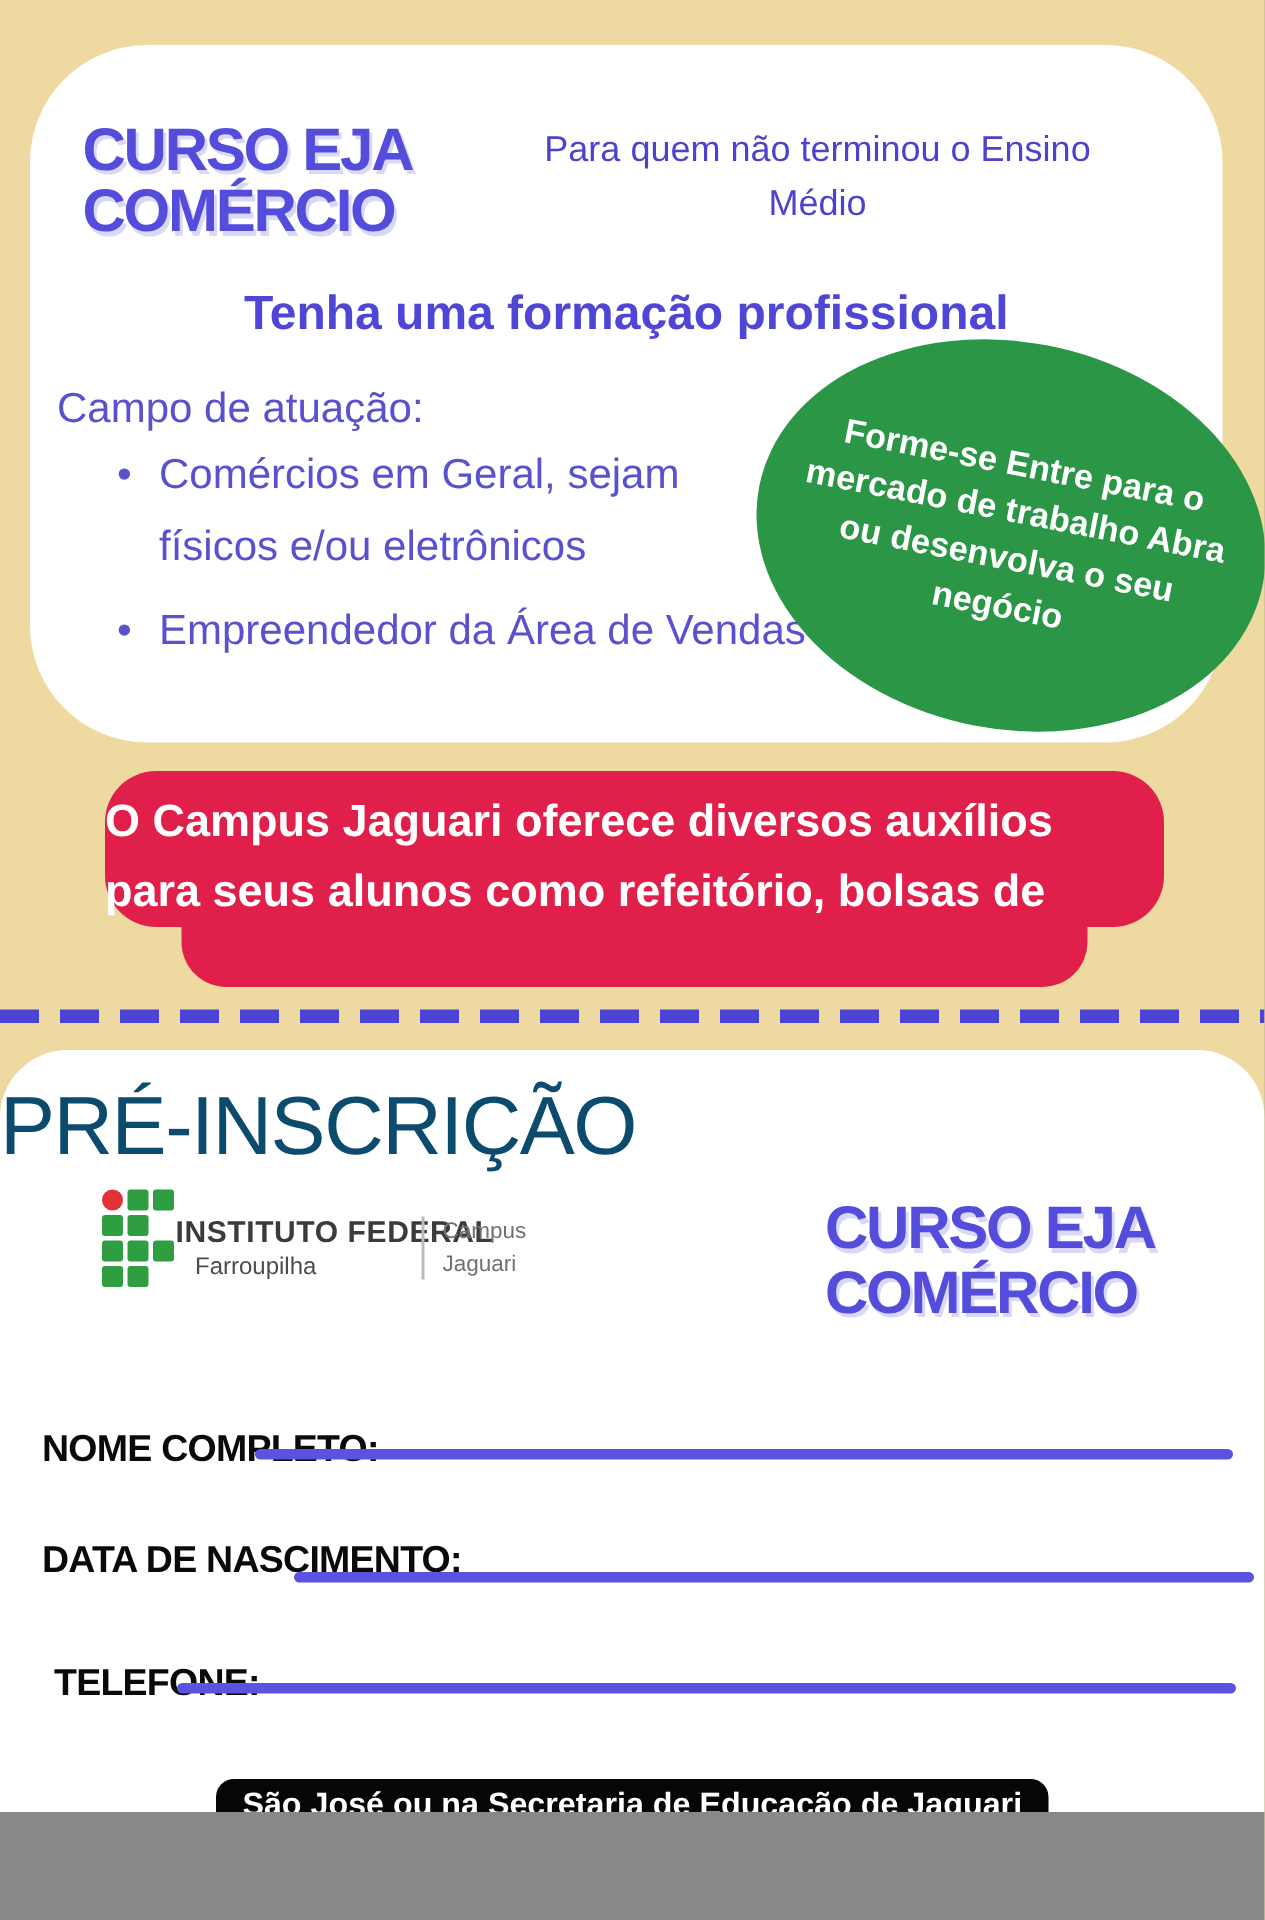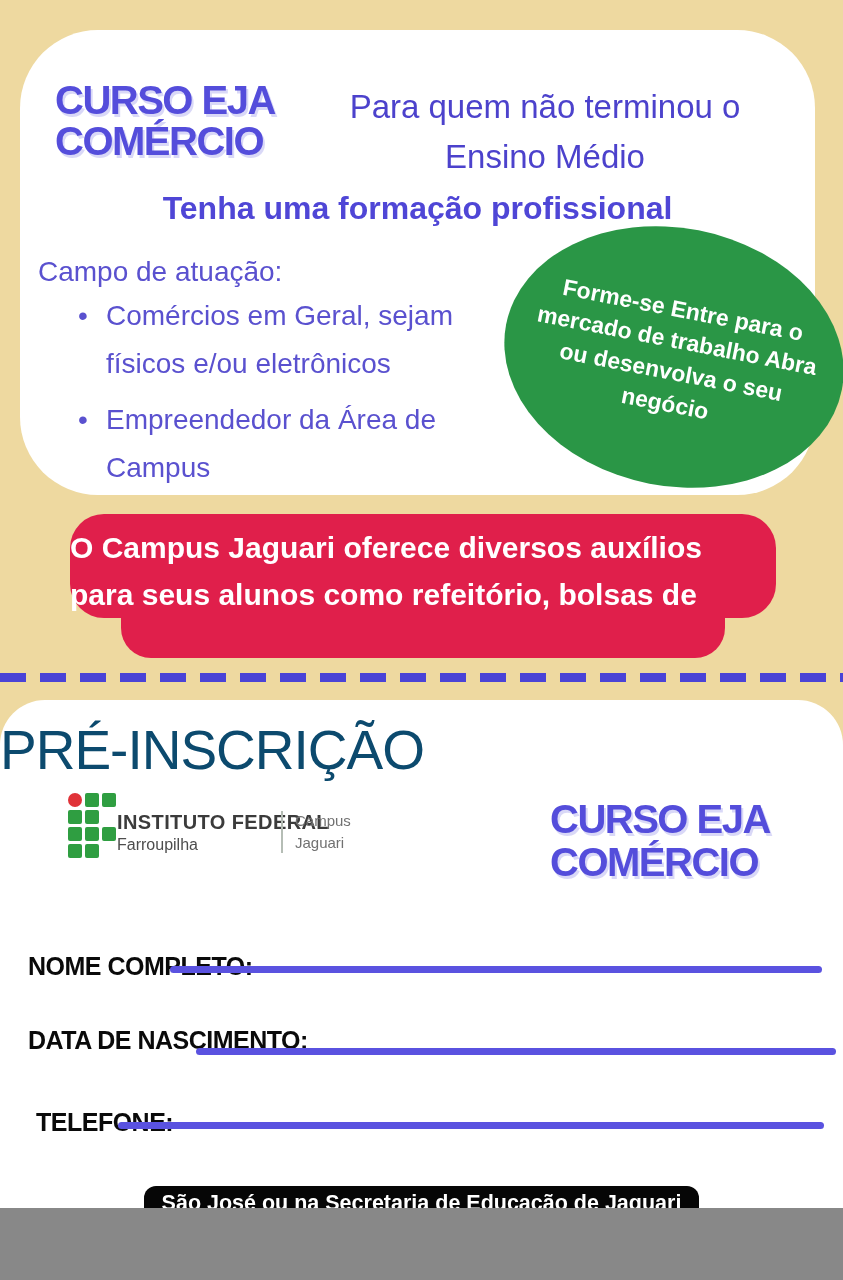--- a/index.html
+++ b/index.html
@@ -2,21 +2,21 @@
 <html><head>
 <meta charset="utf-8">
 <style>
   html,body{margin:0;padding:0;}
   body{font-family:"Liberation Sans",sans-serif;background:#888;}
   .page{position:relative;width:843px;height:1208px;background:#eed9a0;overflow:hidden;margin:0 auto;}
 
   
   .hero-card{position:absolute;left:20px;top:30px;width:795px;height:465px;background:#ffffff;border-radius:78px;}
   .hero-title{position:absolute;left:55px;top:80px;font-size:40px;line-height:41px;font-weight:900;letter-spacing:-1.5px;color:#544ddb;text-shadow:2px 3px 0 rgba(84,77,219,0.22);white-space:pre;}
-  .hero-subtitle{position:absolute;left:335px;top:82px;width:420px;text-align:center;font-size:33px;line-height:1.5;color:#4c42cc;font-weight:500;}
+  .hero-subtitle{position:absolute;left:335px;top:82px;width:420px;text-align:center;font-size:24px;line-height:1.5;color:#4c42cc;font-weight:500;}
   .hero-tagline{position:absolute;left:20px;top:190px;width:795px;text-align:center;font-size:32px;font-weight:800;color:#4f46d6;}
   .field-label{position:absolute;left:38px;top:256px;font-size:28px;color:#5a51cf;}
   .bullet-list{position:absolute;left:78px;top:292px;width:462px;margin:0;padding:0;list-style:none;font-size:28px;line-height:48px;color:#5a51cf;}
   .bullet-list li{position:relative;padding-left:28px;margin-bottom:8px;}
   .bullet-list li::before{content:"•";position:absolute;left:0;top:0;color:#5a51cf;font-size:28px;}
 
   
   .green-badge{position:absolute;left:503px;top:228px;width:342px;height:258px;background:#2a9646;border-radius:50%;transform:rotate(11deg);display:flex;align-items:center;justify-content:center;}
   .green-badge-text{width:285px;text-align:center;color:#ffffff;font-weight:800;font-size:23px;line-height:1.38;}
 
@@ -31,21 +31,21 @@
   
   .form-sheet{position:absolute;left:0;top:700px;width:843px;height:580px;background:#ffffff;border-radius:45px 45px 0 0;}
   .form-title{position:absolute;left:0;top:718px;width:843px;text-align:left;font-size:55px;font-weight:400;letter-spacing:-1px;color:#0c4a6e;}
 
   
   .if-logo{position:absolute;left:68px;top:793px;width:48px;height:65px;display:grid;grid-template-columns:repeat(3,14px);grid-template-rows:repeat(4,14px);gap:3px;}
   .if-cell{width:14px;height:14px;background:#2f9e41;border-radius:2px;}
   .if-cell.red{background:#e03238;border-radius:50%;}
   .if-cell.empty{background:transparent;}
   .logo-name{position:absolute;left:117px;top:811px;font-size:20px;font-weight:700;color:#3b3b3b;letter-spacing:0.4px;}
-  .logo-sub{position:absolute;left:117px;top:836px;font-size:16px;color:#4d4d4d;}
+  .logo-sub{position:absolute;left:130px;top:836px;font-size:16px;color:#4d4d4d;}
   .logo-divider{position:absolute;left:281px;top:811px;width:2px;height:42px;background:#b5bdb5;}
   .logo-campus{position:absolute;left:295px;top:810px;font-size:15px;line-height:1.45;color:#717171;}
 
   .course-title{position:absolute;left:550px;top:798px;font-size:40px;line-height:43px;font-weight:900;letter-spacing:-1.5px;color:#544ddb;text-shadow:2px 3px 0 rgba(84,77,219,0.22);white-space:pre;}
 
   
   .form-label{position:absolute;font-size:25px;font-weight:800;letter-spacing:-0.5px;color:#0a0a0a;}
   .lbl-1{left:28px;top:952px;}
   .lbl-2{left:28px;top:1026px;}
   .lbl-3{left:36px;top:1108px;}
@@ -67,21 +67,21 @@
   <div class="hero-card"></div>
 
   <div class="hero-title">CURSO EJA
 COMÉRCIO</div>
   <div class="hero-subtitle">Para quem não terminou o Ensino Médio</div>
   <div class="hero-tagline">Tenha uma formação profissional</div>
   <div class="field-label">Campo de atuação:</div>
 
   <ul class="bullet-list">
     <li>Comércios em Geral, sejam físicos e/ou eletrônicos</li>
-    <li>Empreendedor da Área de Campus</li>
+    <li>Empreendedor da Área de Vendas</li>
   </ul>
 
   <div class="green-badge">
     <div class="green-badge-text">Forme-se Entre para o mercado de trabalho Abra ou desenvolva o seu negócio</div>
   </div>
 
   <div class="callout-top"></div>
   <div class="callout-bottom"></div>
   <div class="callout-text">
     <div>O Campus Jaguari oferece diversos auxílios</div>

